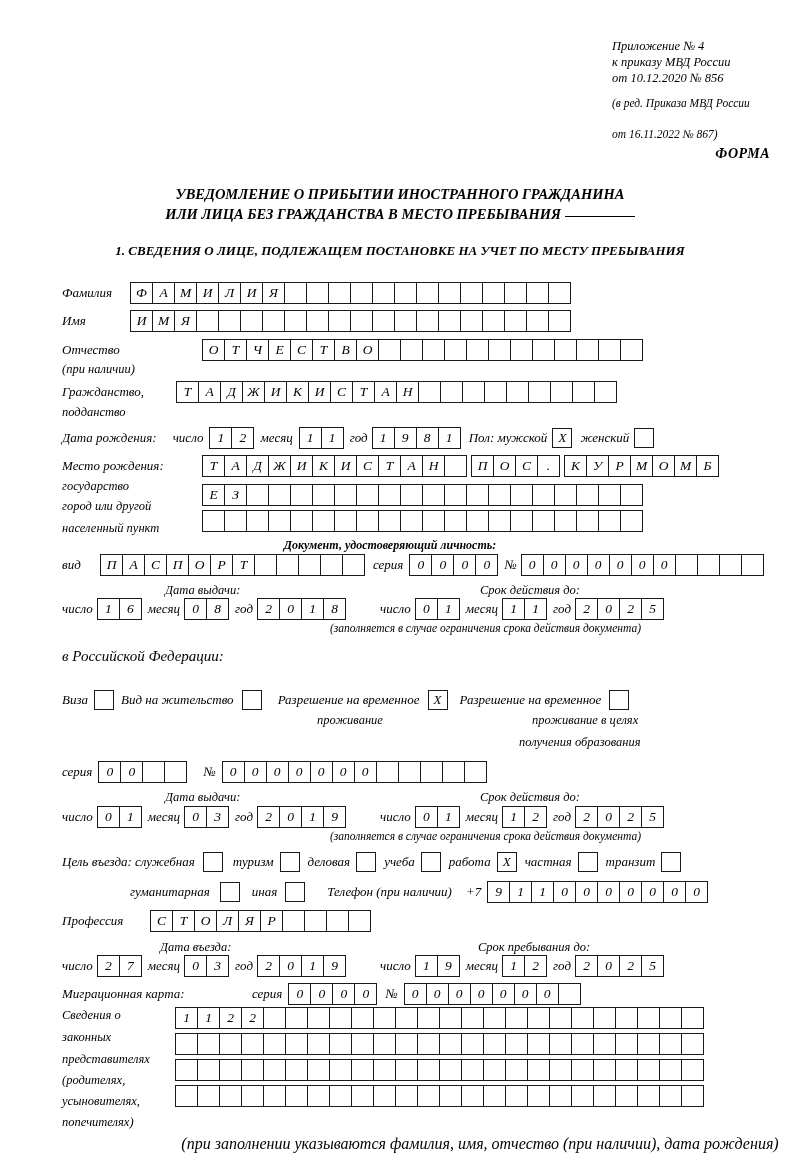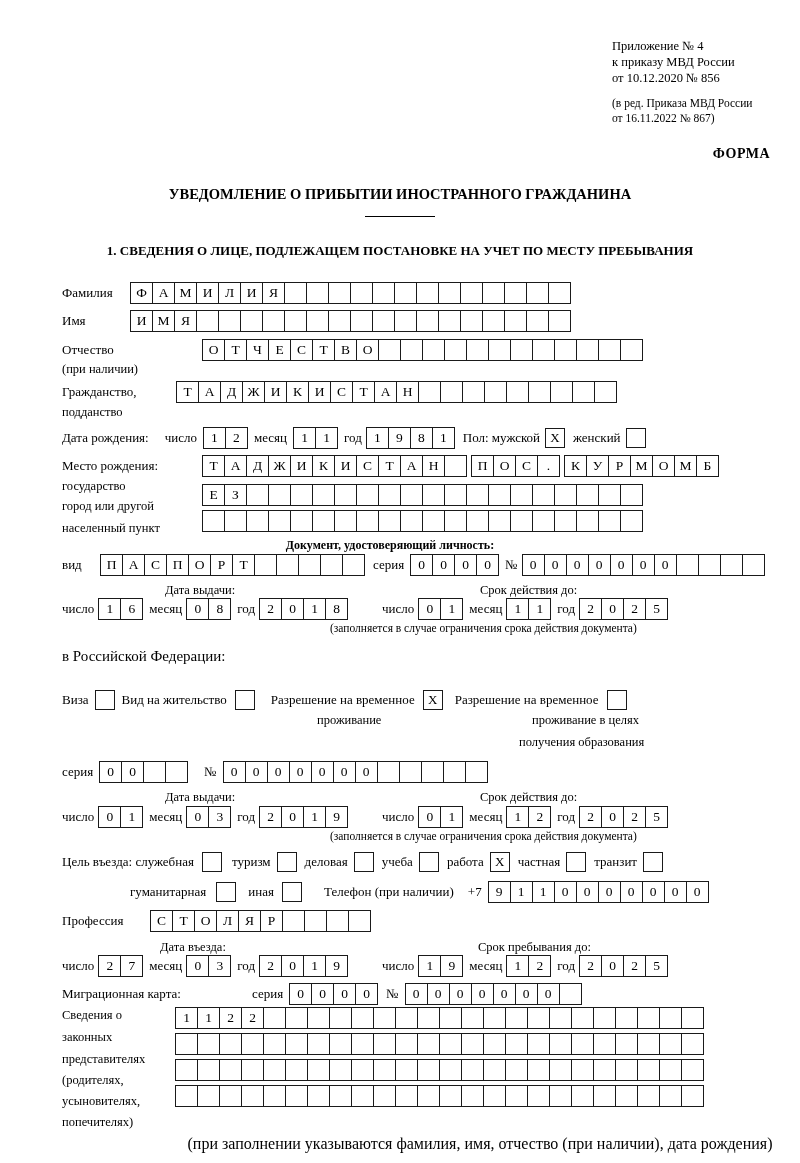--- a/index.html
+++ b/index.html
@@ -2,21 +2,21 @@
 <html><head>
 <meta charset="utf-8">
 <style>
   html,body{margin:0;padding:0;background:#ffffff;}
   body{
     width:800px;height:1163px;position:relative;
     font-family:"Liberation Serif", serif;
     color:#000;
     font-size:13px;
   }
-  .page{position:relative;width:800px;height:1163px;padding:0;box-sizing:border-box;}
+  .page{position:relative;width:800px;height:1163px;padding:0;box-sizing:border-box;font-style:italic;}
 
   
   .hdr{position:absolute;left:612px;top:38px;width:180px;font-size:12.5px;line-height:16px;}
   .hdr .sub{margin-top:10px;font-size:11.5px;line-height:15px;}
   .forma{position:absolute;right:30px;top:146px;font-weight:bold;font-size:14px;letter-spacing:.5px;}
 
   .title{position:absolute;left:0;top:184px;width:800px;text-align:center;font-weight:bold;font-size:14.5px;line-height:20px;}
   .title .ln2{display:block;}
   .title .blank{display:inline-block;width:70px;border-bottom:1px solid #000;vertical-align:2px;}
 
@@ -46,27 +46,28 @@
 </head>
 <body>
 
 <div class="page">
 
   <div class="hdr">
     <div>Приложение № 4</div>
     <div>к приказу МВД России</div>
     <div>от 10.12.2020 № 856</div>
     <div class="sub">(в ред. Приказа МВД России</div>
-    <div class="sub" style="margin-top:0">от 16.11.2022 № 867)</div>
+    <div class="sub" style="margin-top:16px">от 16.11.2022 № 867)</div>
   </div>
   <div class="forma">ФОРМА</div>
 
   <div class="title">
     <span>УВЕДОМЛЕНИЕ О ПРИБЫТИИ ИНОСТРАННОГО ГРАЖДАНИНА</span>
     <span class="ln2">
+      <span>ИЛИ ЛИЦА БЕЗ ГРАЖДАНСТВА В МЕСТО ПРЕБЫВАНИЯ</span>
       <span class="blank"></span>
     </span>
   </div>
 
   <div class="section1">1. СВЕДЕНИЯ О ЛИЦЕ, ПОДЛЕЖАЩЕМ ПОСТАНОВКЕ НА УЧЕТ ПО МЕСТУ ПРЕБЫВАНИЯ</div>
 
   <div class="row" style="left:62px;top:282px;">
     <span class="lbl" style="width:68px;">Фамилия</span>
     <span class="boxes" id="surname-boxes">
         <span class="bx">Ф</span>

